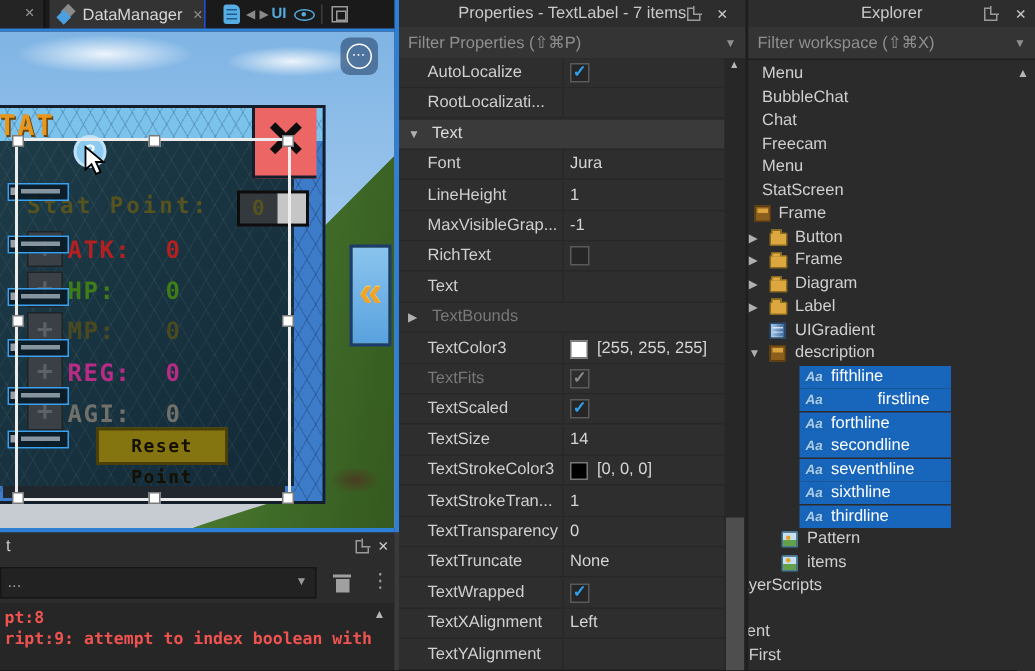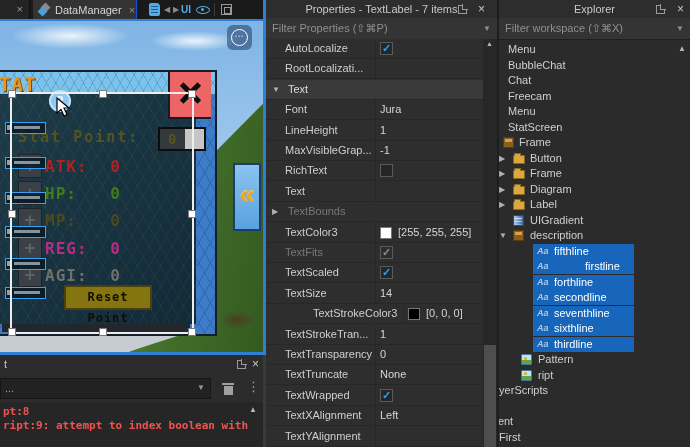--- a/index.html
+++ b/index.html
@@ -352,21 +352,21 @@
         <div class="prow " style="top: 263.4px;">
           <span class="coldiv"></span>
           <span class="lbl">TextScaled</span>
           <span class="pcheck">✓</span>
         </div>
         <div class="prow " style="top: 283.8px;">
           <span class="coldiv"></span>
           <span class="lbl">TextSize</span>
           <span class="val">14</span>
         </div>
-        <div class="prow " style="top: 304.2px; margin-left: 28px;">
+        <div class="prow " style="top: 304.2px;">
           <span class="coldiv"></span>
           <span class="lbl">TextStrokeColor3</span>
           <span class="pswatch" style="background: rgb(0, 0, 0);"></span>
           <span class="cval">[0, 0, 0]</span>
         </div>
         <div class="prow " style="top: 324.6px;">
           <span class="coldiv"></span>
           <span class="lbl">TextStrokeTran...</span>
           <span class="val">1</span>
         </div>
@@ -499,21 +499,21 @@
           <span class="hl"></span>
           <span class="ticon ic-textlabel" style="left: 38px;">Aa</span>
           <span class="tlbl" style="left: 55px;">thirdline</span>
         </div>
         <div class="trow" style="top: 312px;">
           <span class="ticon ic-image" style="left: 22px;"></span>
           <span class="tlbl" style="left: 39px;">Pattern</span>
         </div>
         <div class="trow" style="top: 327.5px;">
           <span class="ticon ic-image" style="left: 22px;"></span>
-          <span class="tlbl" style="left: 39px;">ript</span>
+          <span class="tlbl" style="left: 39px;">items</span>
         </div>
         <div class="trow" style="top: 343px;">
           <span class="tlbl" style="left: -6px;">ayerScripts</span>
         </div>
         <div class="trow" style="top: 358.5px;">
           <span class="tlbl" style="left: -6px;"></span>
         </div>
         <div class="trow" style="top: 374px;">
           <span class="tlbl" style="left: -6px;">lient</span>
         </div>

